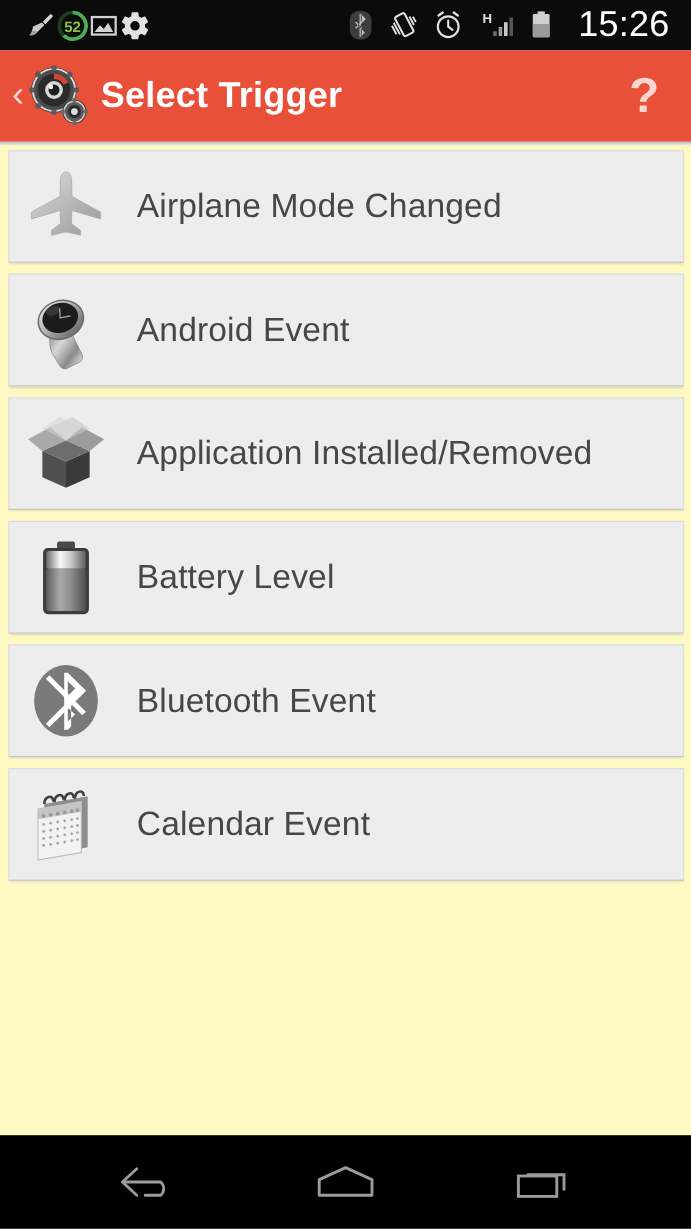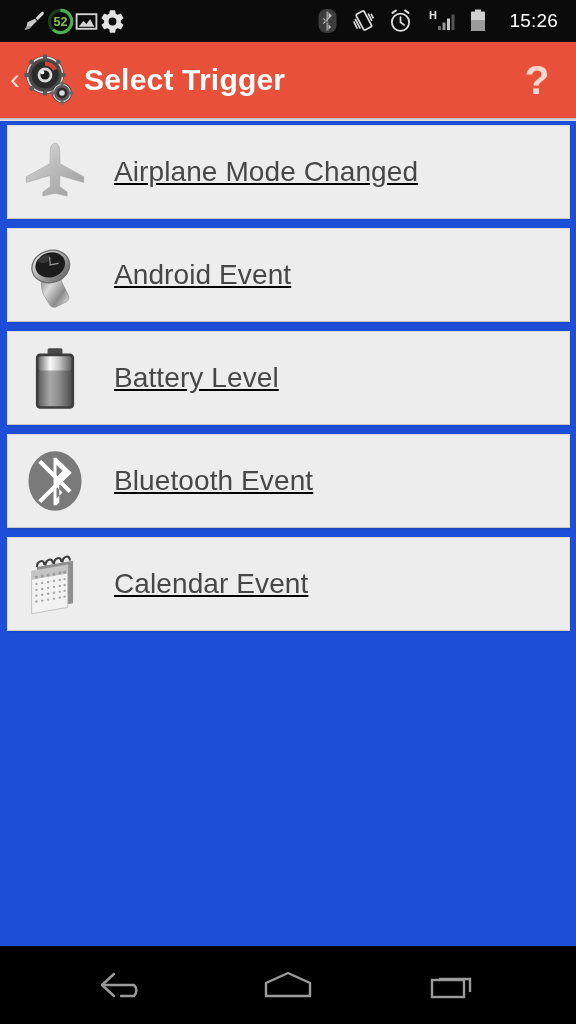--- a/index.html
+++ b/index.html
@@ -28,21 +28,21 @@
     display: flex;
     align-items: center;
     padding: 0 10px 0 22px;
     flex: none;
   }
   .sb-left { display: flex; align-items: center; }
   .sb-right { margin-left: auto; display: flex; align-items: center; gap: 13px; padding-right: 8px;}
   .sb-icon { display: block; }
   .sb-time {
     color: #fff;
-    font-size: 19px;
+    font-size: 30px;
     letter-spacing: 0.2px;
     margin-left: 9px;
     font-family: "Liberation Sans", sans-serif;
   }
 
   
   .header {
     height: 76px;
     background: #e8503a;
     display: flex;
@@ -89,24 +89,23 @@
   }
   .header-shadow {
     height: 3px;
     background: linear-gradient(to bottom, rgba(0,0,0,0.22), rgba(0,0,0,0));
     flex: none;
   }
 
   
   .list {
     flex: 1 1 auto;
-    background: #1d4ed8;
+    background: #fef9c3;
     padding: 4px 6px 0 7px;
     overflow: hidden;
-    text-decoration: underline;
   }
   .row {
     position: relative;
     height: 94px;
     margin-bottom: 9px;
     background: #ededed;
     border: 1px solid #dcdcdc;
     border-bottom-color: #c8c8c8;
     box-shadow: 0 2px 2px -1px rgba(0,0,0,0.13);
     display: flex;
@@ -306,20 +305,34 @@
           <g stroke="#9a9a9a" stroke-width="1.1" stroke-linecap="round">
             <line x1="27.5" y1="22.5" x2="27" y2="15.5"></line>
             <line x1="27.5" y1="22.5" x2="35" y2="21"></line>
           </g>
           <ellipse cx="22" cy="17" rx="6" ry="3.4" fill="#ffffff" opacity="0.12" transform="rotate(-20 22 17)"></ellipse>
         </svg>
       </div>
       <div class="row-label">Android Event</div>
     </div>
 
+    <div class="row">
+      <div class="row-icon">
+        <svg width="70" height="70" viewBox="0 0 64 64">
+          <path d="M14 30 L32 38 L32 58 L14 50 Z" fill="#4f4f4f"></path>
+          <path d="M50 30 L32 38 L32 58 L50 50 Z" fill="#3a3a3a"></path>
+          <path d="M14 30 L32 22 L50 30 L32 38 Z" fill="#6d6d6d"></path>
+          <path d="M14 30 L32 22 L20 12 L3 21 Z" fill="#9c9c9c" opacity="0.85"></path>
+          <path d="M50 30 L32 22 L44 12 L61 21 Z" fill="#8d8d8d" opacity="0.85"></path>
+          <path d="M32 22 L20 12 L37 4 L50 13 Z" fill="#c8c8c8" opacity="0.6"></path>
+          <path d="M32 22 L44 12 L27 4 L14 13 Z" fill="#d6d6d6" opacity="0.5"></path>
+        </svg>
+      </div>
+      <div class="row-label">Application Installed/Removed</div>
+    </div>
 
 
     <div class="row">
       <div class="row-icon">
         <svg width="68" height="68" viewBox="0 0 64 64">
           <defs>
             <linearGradient id="gBatTop" x1="0" y1="0" x2="1" y2="0">
               <stop offset="0" stop-color="#6a6a6a"></stop>
                 <stop offset="0.35" stop-color="#fafafa"></stop>
               <stop offset="0.62" stop-color="#c9c9c9"></stop>

